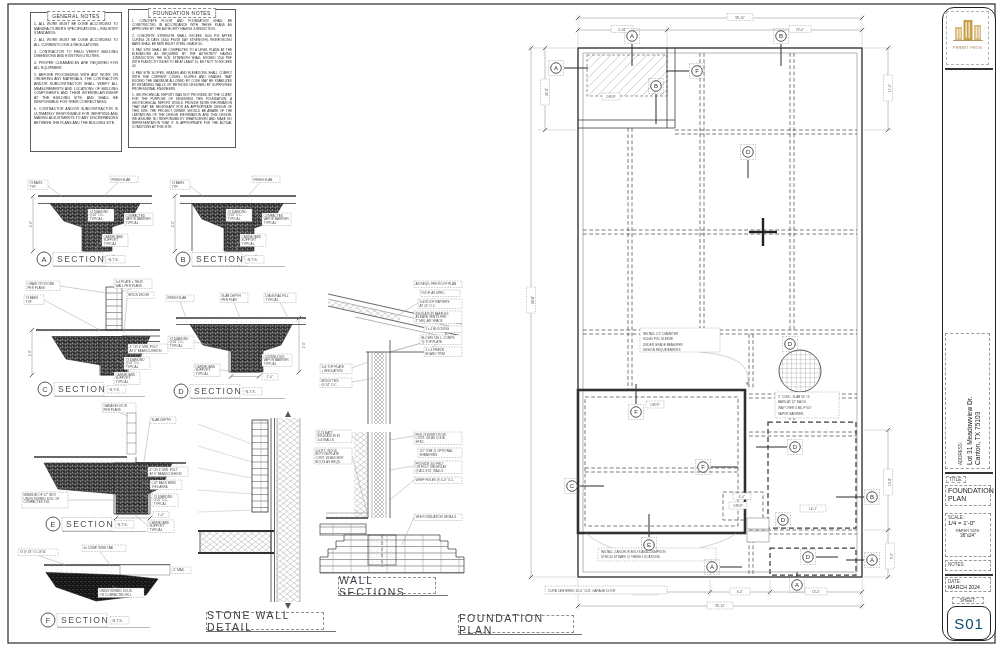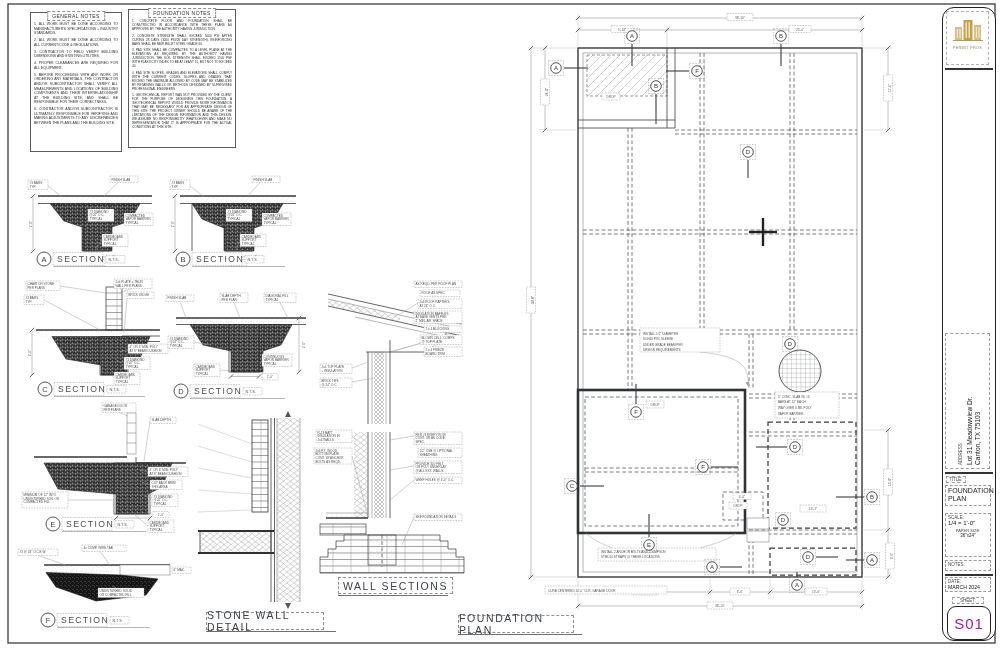--- a/index.html
+++ b/index.html
@@ -47,21 +47,21 @@
   .scaleb{position:absolute;left:2px;top:505px;width:46px;height:44px;border:1px dashed #9a9c9e;box-sizing:border-box;padding:1px 2px}
   .scaleb .slab{font-size:4.5px;color:#46484a}
   .scaleb .sval{font-size:6px;color:#222}
   .scaleb .plab{font-size:4px;color:#46484a;margin-top:2px;text-align:center}
   .scaleb .pval{font-size:4.5px;color:#222;text-align:center}
   .notesb{position:absolute;left:2px;top:552px;width:46px;height:11px;border:1px dashed #9a9c9e;font-size:4.5px;padding:1px 2px;box-sizing:border-box;color:#46484a}
   .dateb{position:absolute;left:2px;top:569px;width:46px;border:1px dashed #9a9c9e;padding:1px 2px;box-sizing:border-box}
   .dateb .dlab{font-size:4.5px;color:#46484a}
   .dateb .dval{font-size:5.2px;color:#222}
   .shlab{position:absolute;left:9px;top:589px;width:32px;border:1px dashed #9a9c9e;text-align:center;font-size:4.5px;color:#46484a;box-sizing:border-box}
-  .shbox{position:absolute;left:4px;top:598px;width:42px;height:32px;border:1.6px solid #222;border-radius:9px;display:flex;align-items:center;justify-content:center;font-size:15px;letter-spacing:1px;color:#a21caf}
+  .shbox{position:absolute;left:4px;top:598px;width:42px;height:32px;border:1.6px solid #222;border-radius:9px;display:flex;align-items:center;justify-content:center;font-size:15px;letter-spacing:1px;color:#0c4a6e}
 </style>
 </head>
 <body>
 
 <div class="stage">
 
 <svg class="art" width="1000" height="648" viewBox="0 0 1000 648">
 <defs>
   <pattern id="conc" width="5" height="5" patternUnits="userSpaceOnUse">
     <circle cx="1.2" cy="1.2" r=".35" fill="#9a9a9a"></circle>
@@ -732,21 +732,21 @@
         <div>1. CONCRETE FLOOR AND FOUNDATION SHALL BE CONSTRUCTED IN ACCORDANCE WITH THESE PLANS AS APPROVED BY THE AUTHORITY HAVING JURISDICTION.</div>
         <div>2. CONCRETE STRENGTH SHALL EXCEED 3000 PSI AFTER CURING 28 DAYS (3000 PSI/28 DAY STRENGTH). REINFORCING BARS SHALL BE NEW BILLET STEEL GRADE 60.</div>
         <div>3. PAD SITE SHALL BE COMPACTED TO A LEVEL PLANE AT THE ELEVATIONS AS REQUIRED BY THE AUTHORITY HAVING JURISDICTION. THE SOIL STRENGTH SHALL EXCEED 1500 PSF WITH PLASTICITY INDEX TO BE AT LEAST 15, BUT NOT TO EXCEED 40.</div>
         <div>4. PAD SITE SLOPES, GRADES AND ELEVATIONS SHALL COMPLY WITH THE CURRENT CODES. SLOPES AND GRADES THAT EXCEED THE MAXIMUM ALLOWED BY CODE MAY BE STABILIZED BY RETAINING WALLS OR METHODS DESIGNED BY SUPERVISED PROFESSIONAL ENGINEERS.</div>
         <div>5. GEOTECHNICAL REPORT WAS NOT PROVIDED BY THE CLIENT FOR THE PURPOSE OF DESIGNING THIS FOUNDATION. A GEOTECHNICAL REPORT WOULD PROVIDE MORE INFORMATION THAT MAY BE NECESSARY FOR AN APPROPRIATE DESIGN OF THIS SITE. THE PROJECT OWNER SHOULD BE AWARE OF THE LIMITATIONS OF THE DESIGN INFORMATION AND THIS DESIGN. WE ASSUME NO RESPONSIBILITY WHATSOEVER AND MAKE NO REPRESENTATION THAT IT IS APPROPRIATE FOR THE ACTUAL CONDITIONS AT THIS SITE.</div>
       </div>
 </div>
 
 <div class="dlabel" style="left:206px;top:612px;width:118px;height:18px">STONE WALL DETAIL</div>
 <div class="dunder" style="left:206px;top:631px;width:130px"></div>
-<div class="dlabel" style="left:338px;top:577px;width:115px;height:17px">WALL SECTIONS</div>
+<div class="dlabel" style="left:338px;top:577px;width:98px;height:17px">WALL SECTIONS</div>
 <div class="dunder" style="left:338px;top:595px;width:110px"></div>
 <div class="dlabel" style="left:458px;top:615px;width:116px;height:18px">FOUNDATION PLAN</div>
 <div class="dunder" style="left:458px;top:634px;width:124px"></div>
 
 <div class="tb">
   <div class="logo">
     <svg width="36" height="26" viewBox="0 0 36 26" style="margin-top:4px">
       <rect x="5" y="11" width="7" height="13" fill="#d9bc82"></rect>
       <rect x="13.5" y="4" width="9" height="20" fill="#c7a045"></rect>
       <rect x="24" y="9" width="7" height="15" fill="#d9bc82"></rect>

